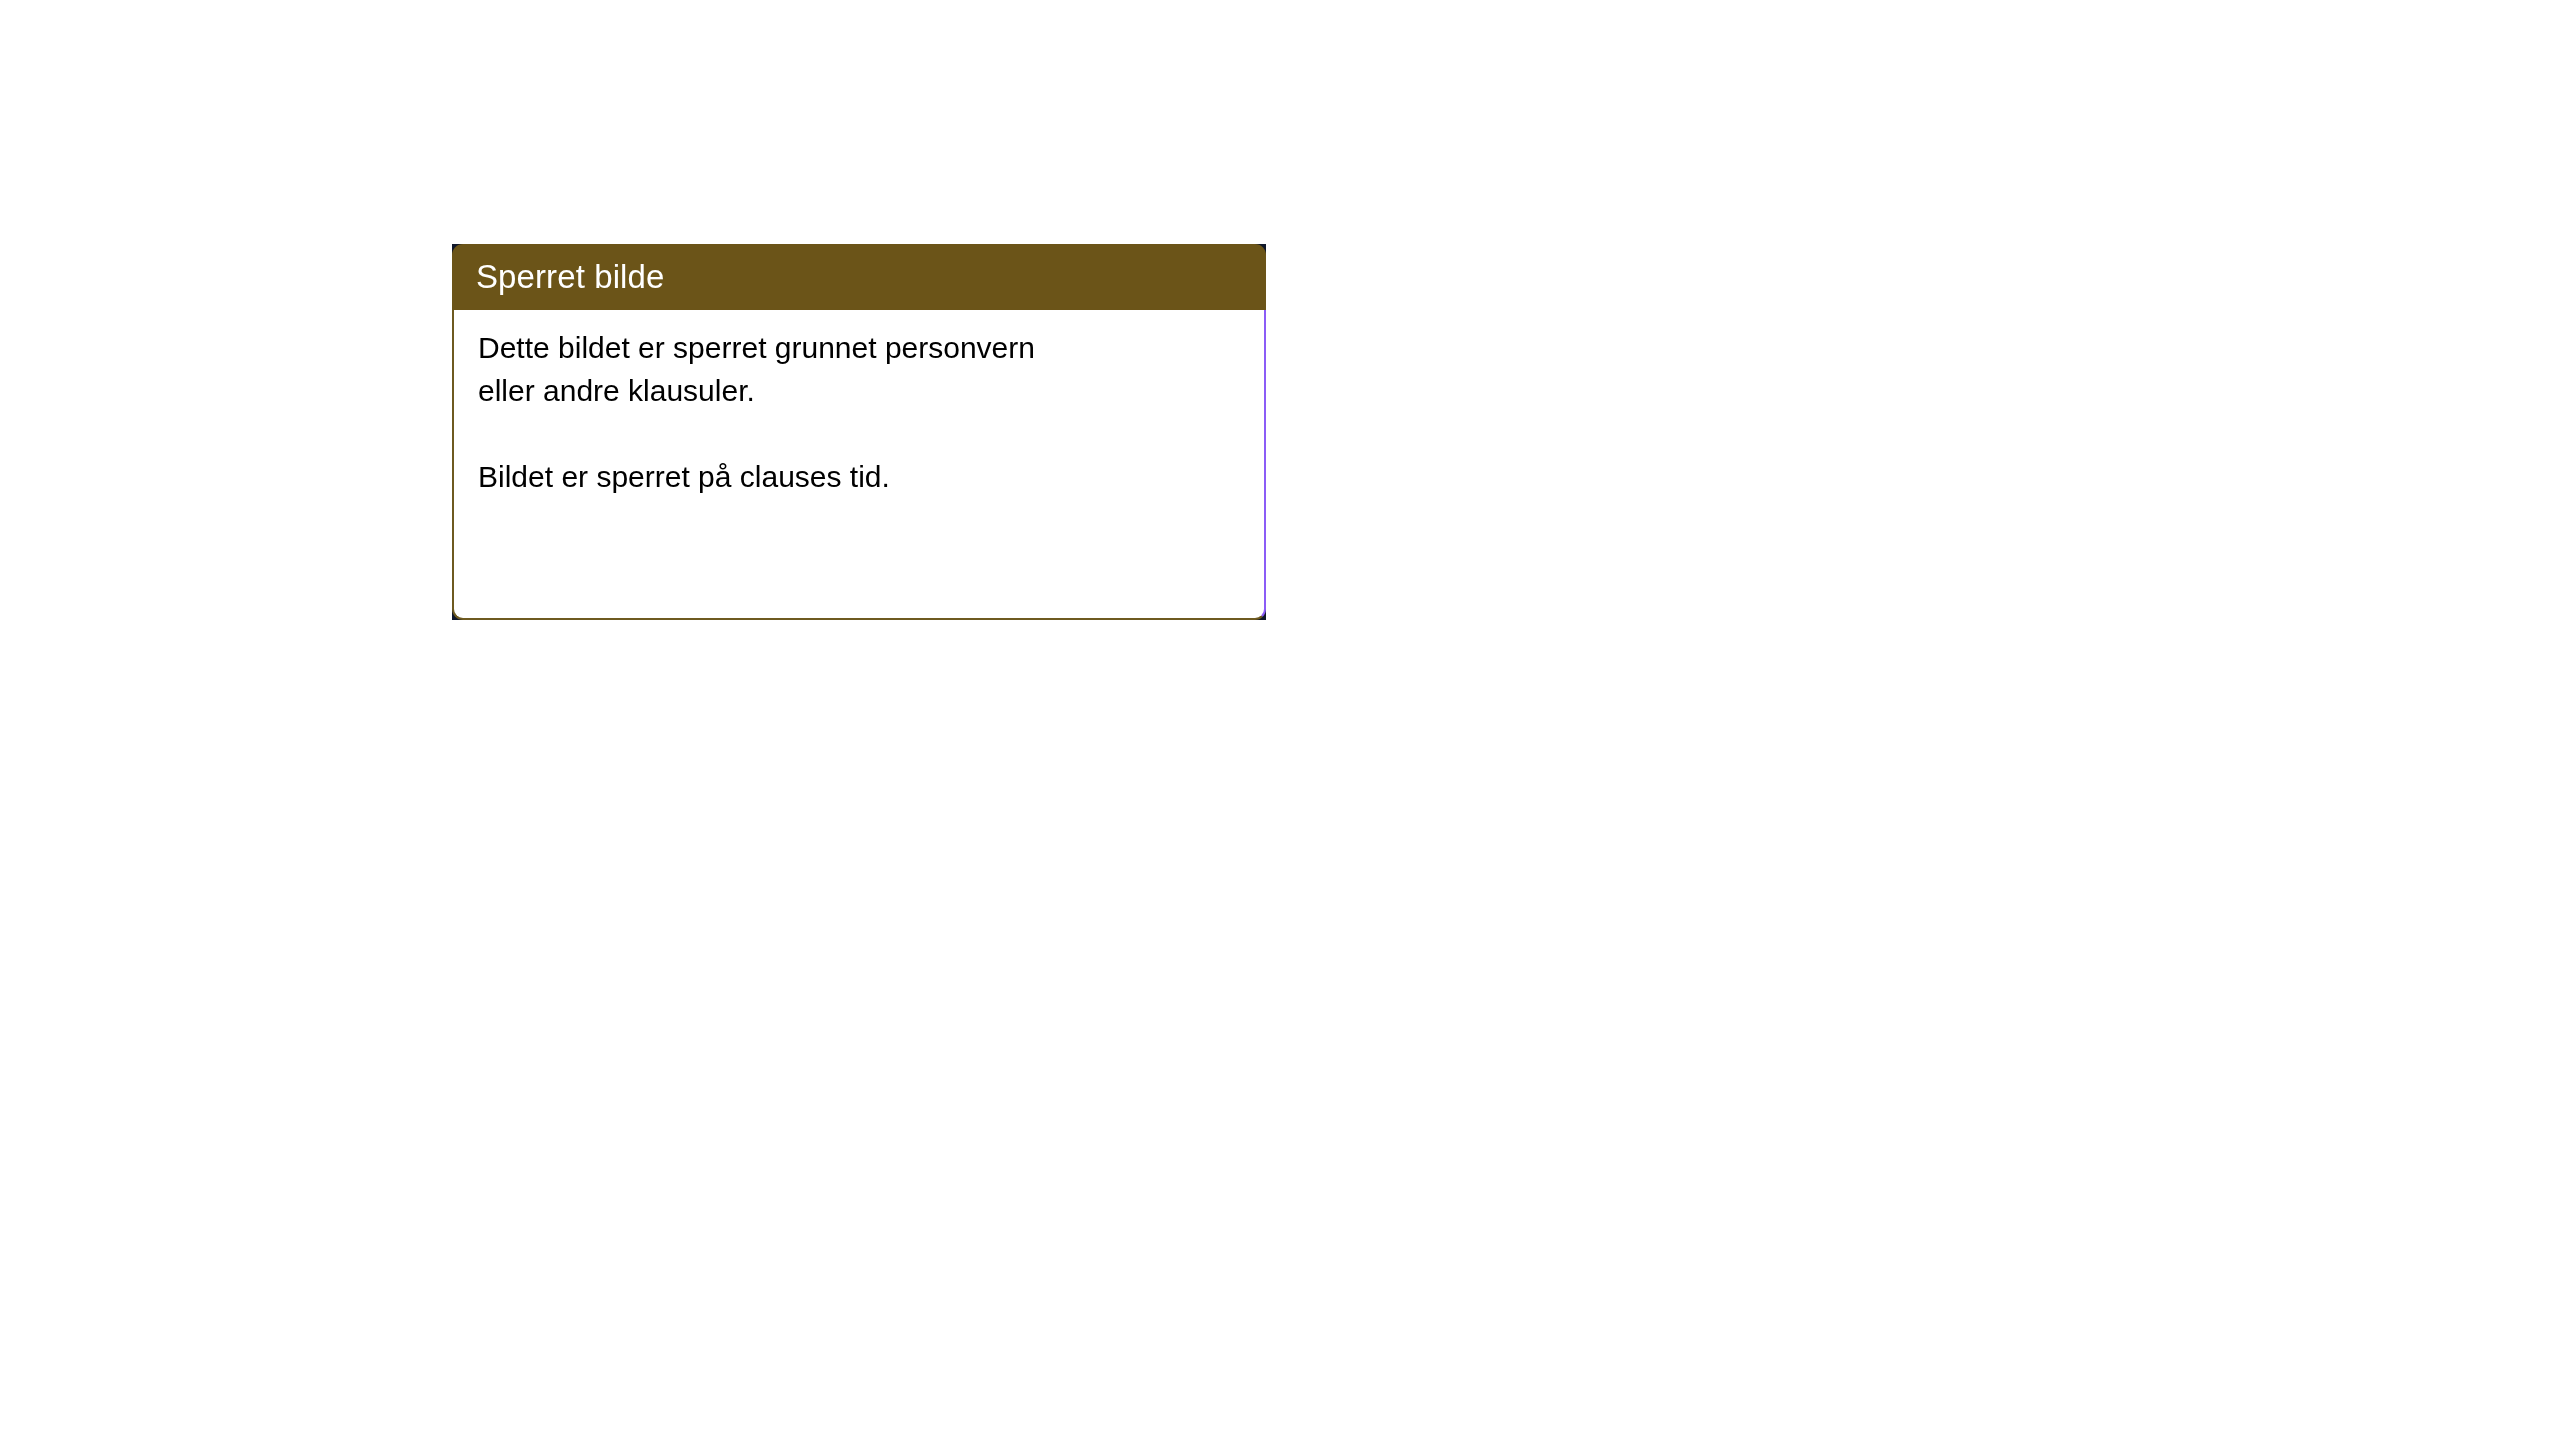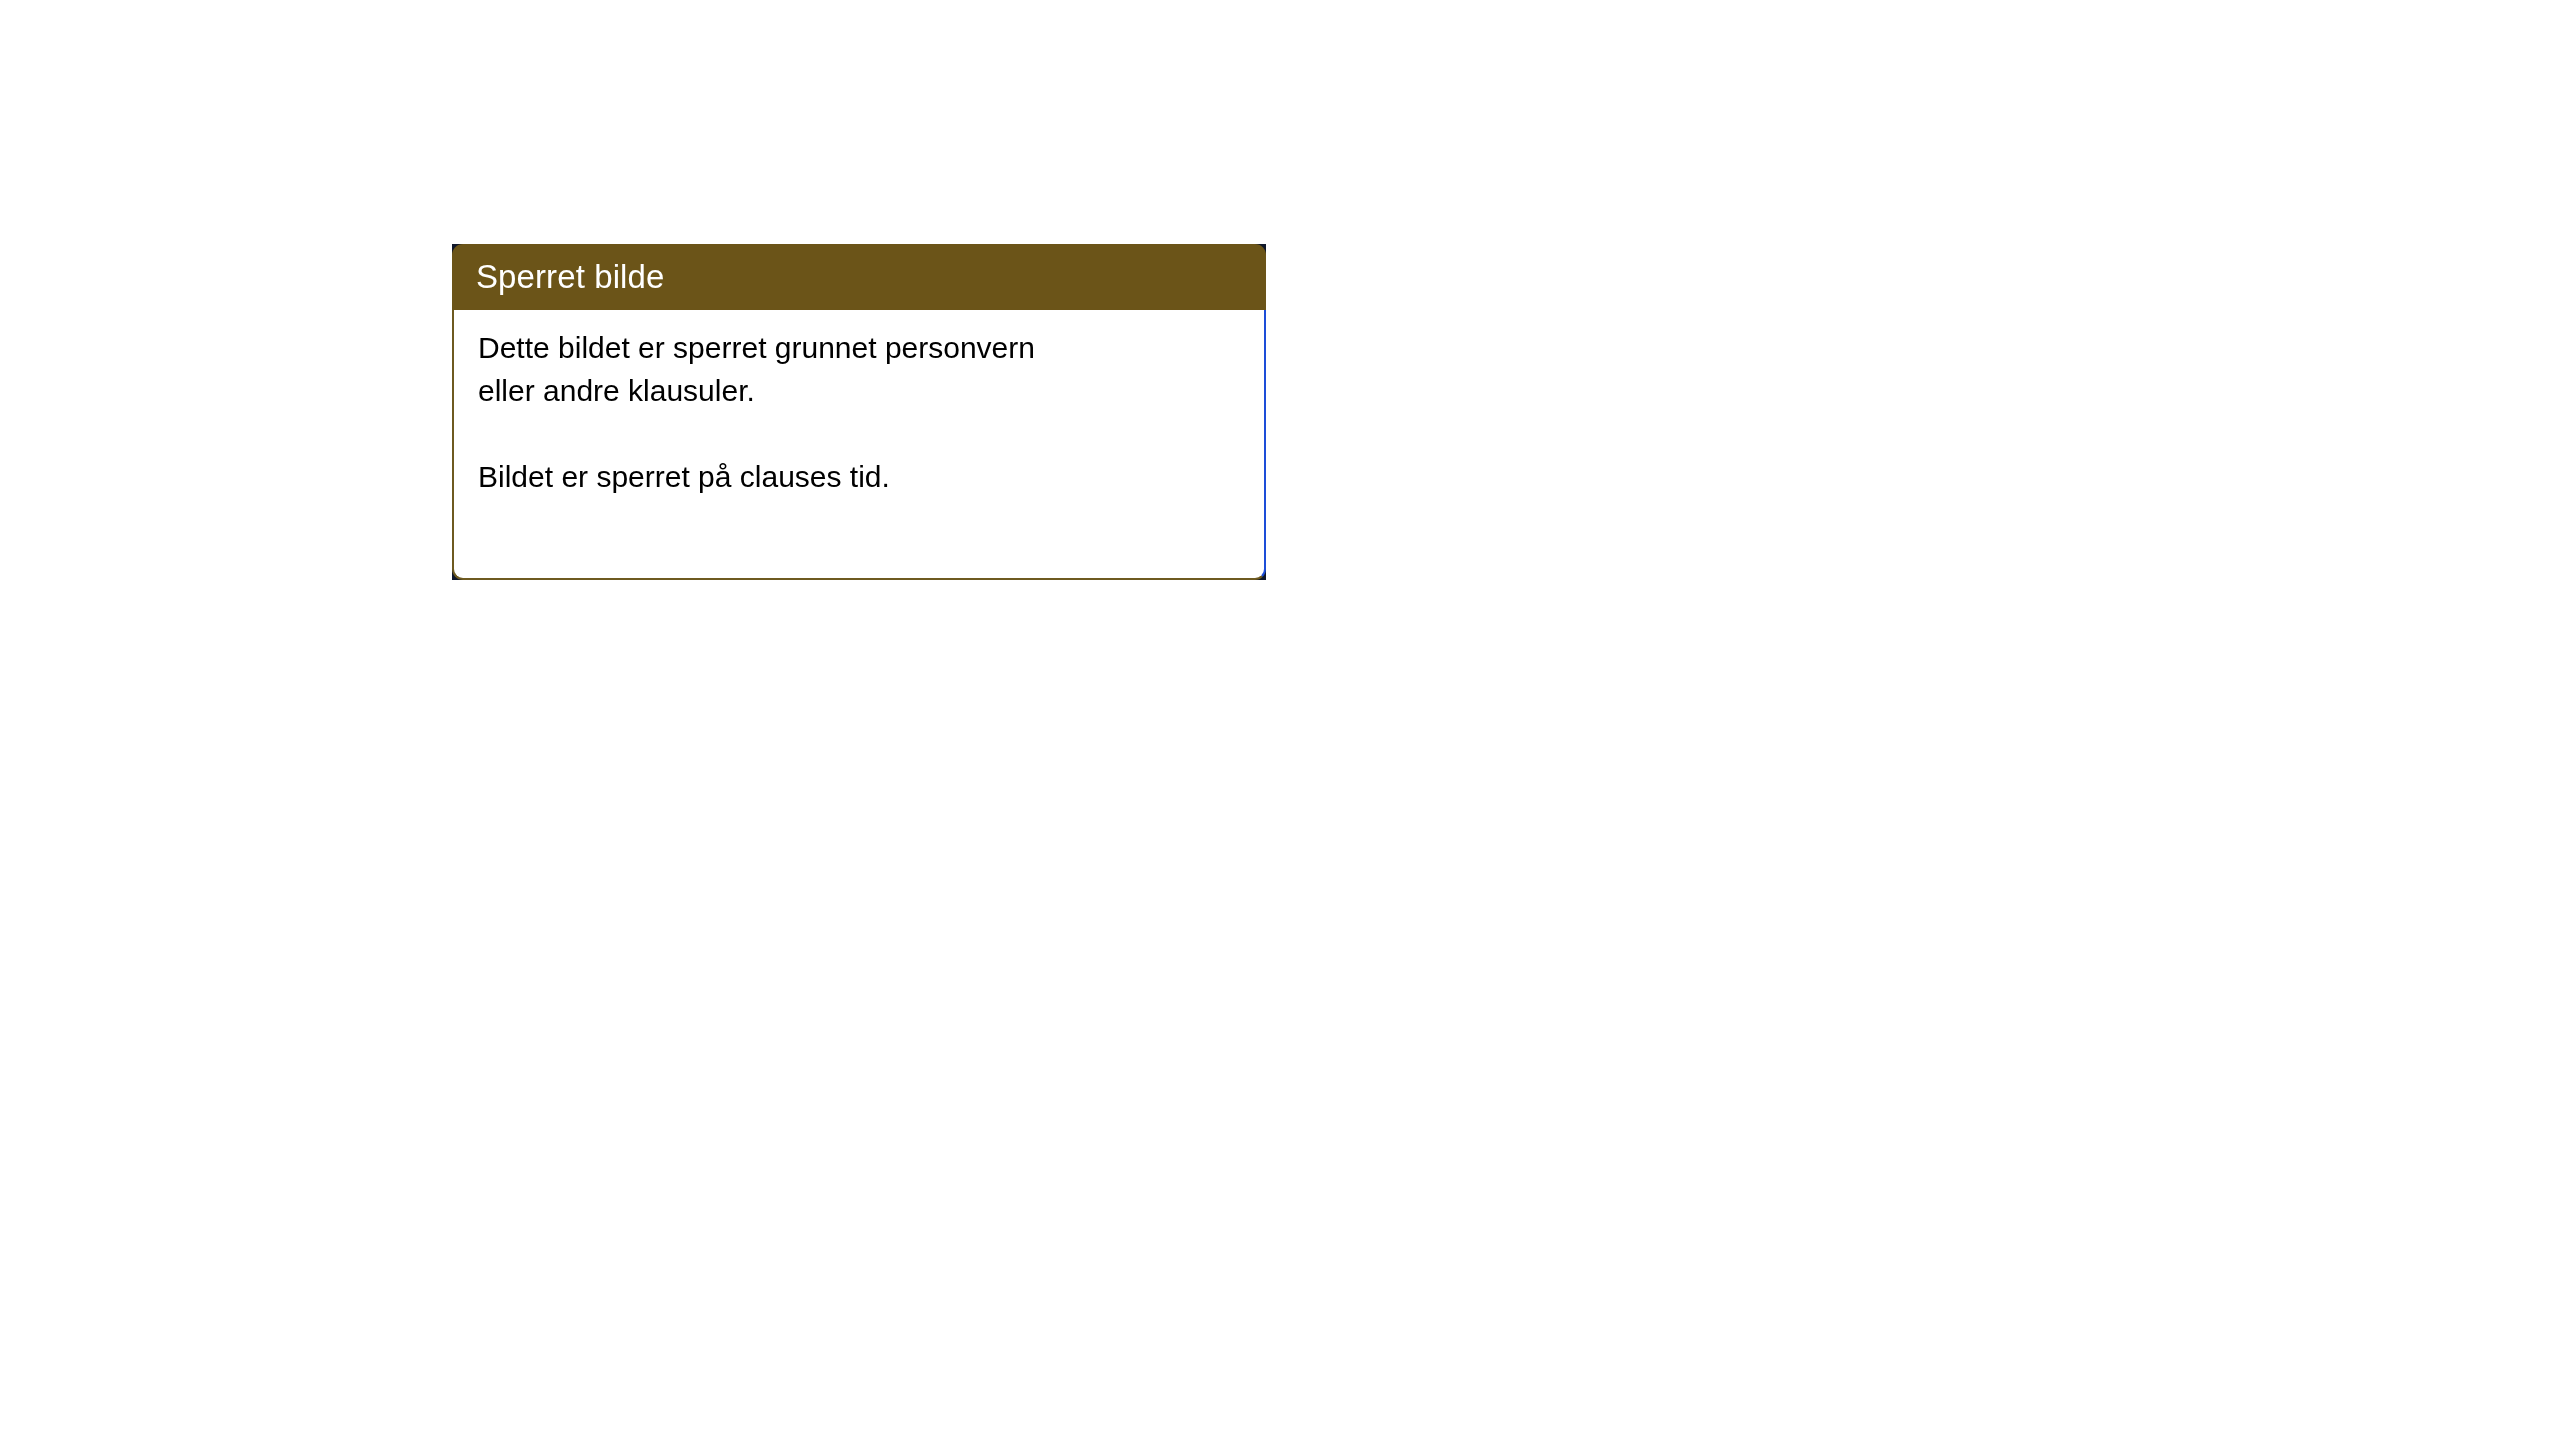--- a/index.html
+++ b/index.html
@@ -27,21 +27,21 @@
     top: 244px;
     display: flex;
     flex-direction: row;
     align-items: flex-start;
     gap: 63px;
   }
 
   .card {
     display: flex;
     flex-direction: column;
-    height: 336px;
+    height: 376px;
     box-sizing: border-box;
     background: #0f172a;
   }
 
   .card--notice-no { width: 814px; }
   .card--notice-en { width: 811px; }
 
   .card-header {
     height: 66px;
     box-sizing: border-box;
@@ -60,21 +60,21 @@
     font-weight: 400;
     letter-spacing: 0.1px;
     white-space: nowrap;
   }
 
   .card-body {
     flex: 1 1 auto;
     box-sizing: border-box;
     background: #ffffff;
     border-left: 2px solid #6e5a20;
-    border-right: 2px solid #1d4ed8;
+    border-right: 2px solid #8b5cf6;
     border-bottom: 2px solid #6e5a20;
     border-radius: 0 0 11px 11px;
     padding: 16px 20px 0 24px;
   }
 
   .card-paragraph {
     color: #000000;
     font-size: 30px;
     line-height: 43px;
     font-weight: 400;

